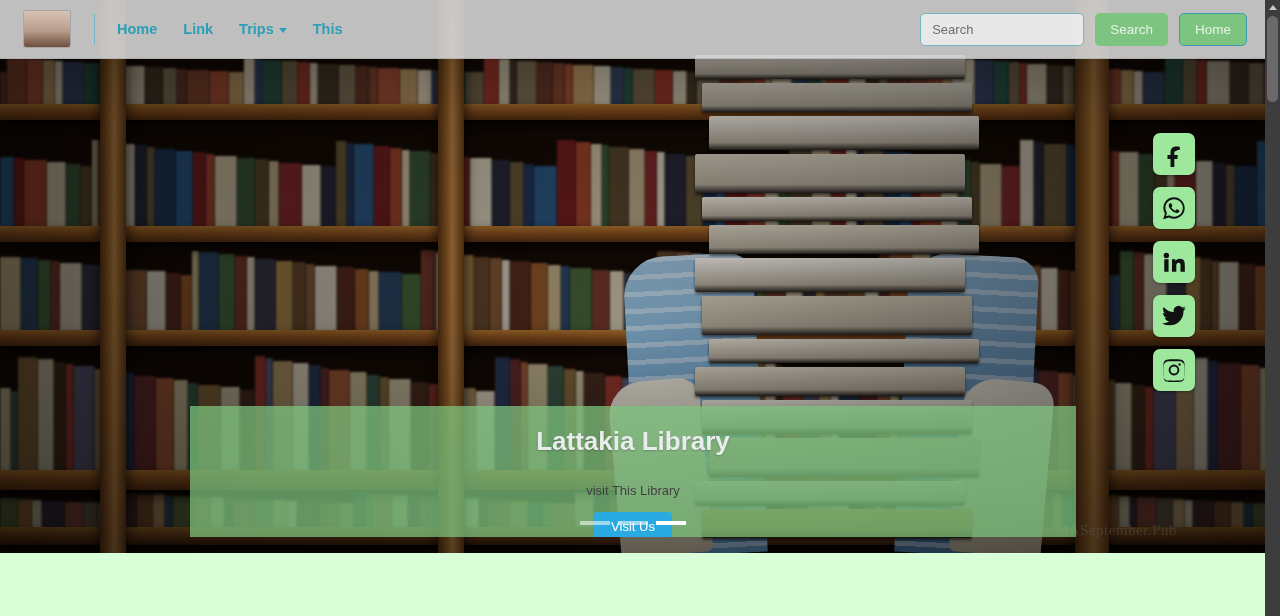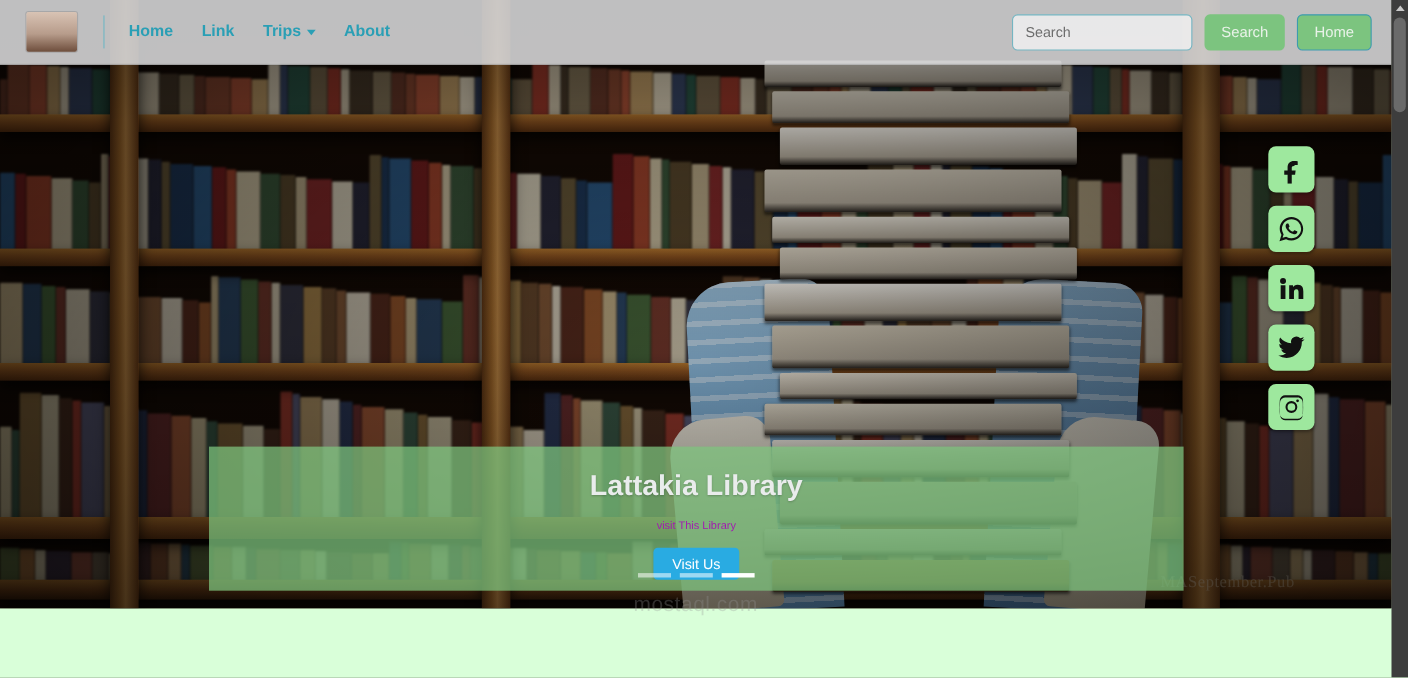--- a/index.html
+++ b/index.html
@@ -164,23 +164,23 @@
     overflow: hidden;
   }
   .caption-title {
     margin-top: 20px;
     font-size: 26px;
     font-weight: bold;
     color: #e9ecec;
     text-shadow: 0 1px 2px rgba(0,0,0,.22);
   }
   .caption-sub {
-    margin-top: 16px;
-    font-size: 10px;
-    color: #a21caf;
+    margin-top: 26px;
+    font-size: 13px;
+    color: #404040;
   }
   .visit-btn {
     display: inline-block;
     margin-top: 14px;
     padding: 7px 17px;
     background: #29abe2;
     color: #ffffff;
     font-size: 13px;
     border: none;
     border-radius: 4px;
@@ -875,21 +875,21 @@
       <li>
         <a>Home</a>
       </li>
       <li>
         <a>Link</a>
       </li>
       <li>
         <a><span>Trips</span><i class="caret"></i></a>
       </li>
       <li>
-        <a>About</a>
+        <a>This</a>
       </li>
     </ul>
     <div class="nav-right">
       <input class="search-input" type="text" placeholder="Search" style="">
       <button class="btn-search">Search</button>
       <button class="btn-login">Home</button>
     </div>
   </div>
 
   <div class="social">
@@ -914,21 +914,20 @@
         </svg>
     </a>
     <a>
       <svg width="26" height="26" viewBox="0 0 24 24">
           <path fill="#111" d="M12 2.16c3.2 0 3.58.01 4.85.07 1.17.05 1.8.25 2.23.41.56.22.96.48 1.38.9.42.42.68.82.9 1.38.16.42.36 1.06.41 2.23.06 1.27.07 1.65.07 4.85s-.01 3.58-.07 4.85c-.05 1.17-.25 1.8-.41 2.23-.22.56-.48.96-.9 1.38-.42.42-.82.68-1.38.9-.42.16-1.06.36-2.23.41-1.27.06-1.65.07-4.85.07s-3.58-.01-4.85-.07c-1.17-.05-1.8-.25-2.23-.41a3.8 3.8 0 0 1-1.38-.9 3.8 3.8 0 0 1-.9-1.38c-.16-.42-.36-1.06-.41-2.23C2.17 15.58 2.16 15.2 2.16 12s.01-3.58.07-4.85c.05-1.17.25-1.8.41-2.23.22-.56.48-.96.9-1.38.42-.42.82-.68 1.38-.9.42-.16 1.06-.36 2.23-.41C8.42 2.17 8.8 2.16 12 2.16zm0 1.8c-3.15 0-3.5.01-4.74.07-1.14.05-1.76.24-2.17.4-.55.2-.94.46-1.35.87-.41.41-.66.8-.87 1.35-.16.41-.35 1.03-.4 2.17-.06 1.24-.07 1.6-.07 4.74s.01 3.5.07 4.74c.05 1.14.24 1.76.4 2.17.2.55.46.94.87 1.35.41.41.8.66 1.35.87.41.16 1.03.35 2.17.4 1.24.06 1.6.07 4.74.07s3.5-.01 4.74-.07c1.14-.05 1.76-.24 2.17-.4.55-.2.94-.46 1.35-.87.41-.41.66-.8.87-1.35.16-.41.35-1.03.4-2.17.06-1.24.07-1.6.07-4.74s-.01-3.5-.07-4.74c-.05-1.14-.24-1.76-.4-2.17a3.6 3.6 0 0 0-.87-1.35 3.6 3.6 0 0 0-1.35-.87c-.41-.16-1.03-.35-2.17-.4-1.24-.06-1.6-.07-4.74-.07zm0 3.07a4.97 4.97 0 1 1 0 9.94 4.97 4.97 0 0 1 0-9.94zm0 8.2a3.23 3.23 0 1 0 0-6.46 3.23 3.23 0 0 0 0 6.46zm6.33-8.4a1.16 1.16 0 1 1-2.32 0 1.16 1.16 0 0 1 2.32 0z"></path>
         </svg>
     </a>
   </div>
 
   <div class="mostaql">
-    <div class="en">mostaql.com</div>
   </div>
 
 
   <div class="scrollbar">
     <div class="sb-up">
         <i></i>
       </div>
     <div class="sb-thumb"></div>
   </div>
 

